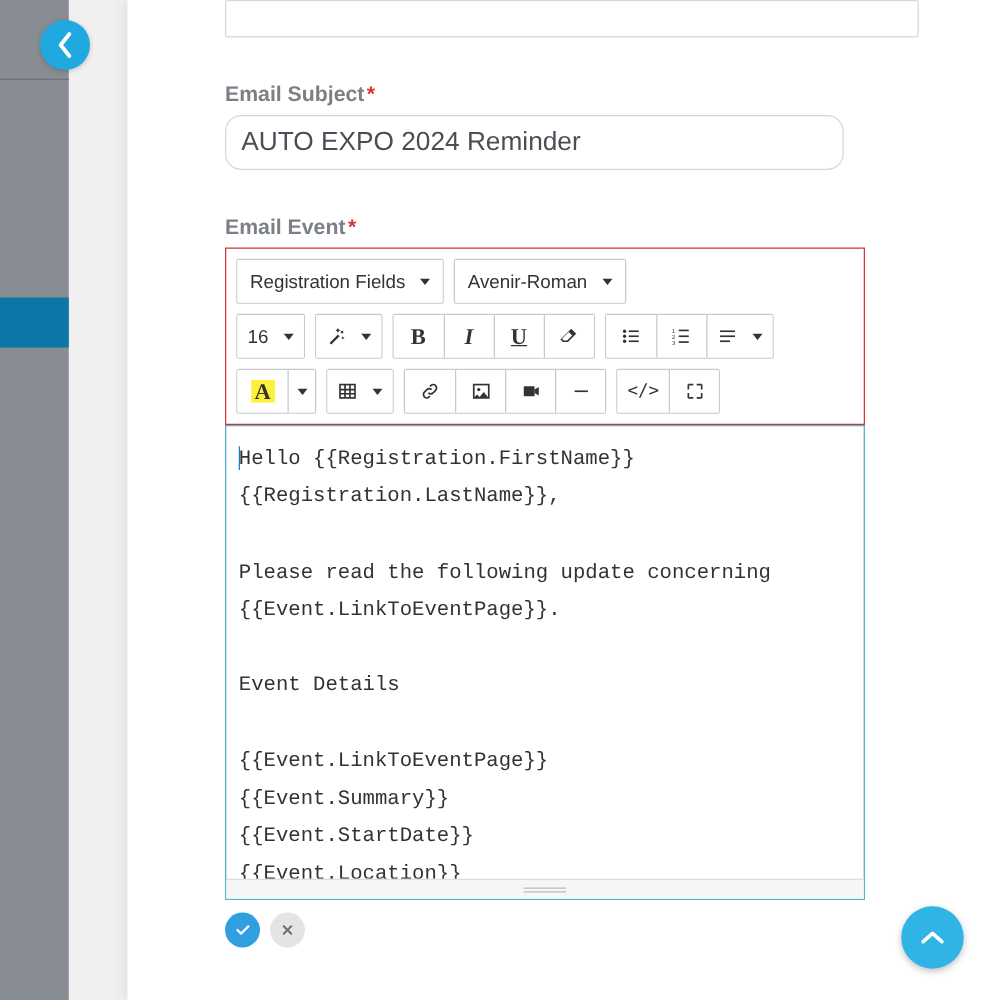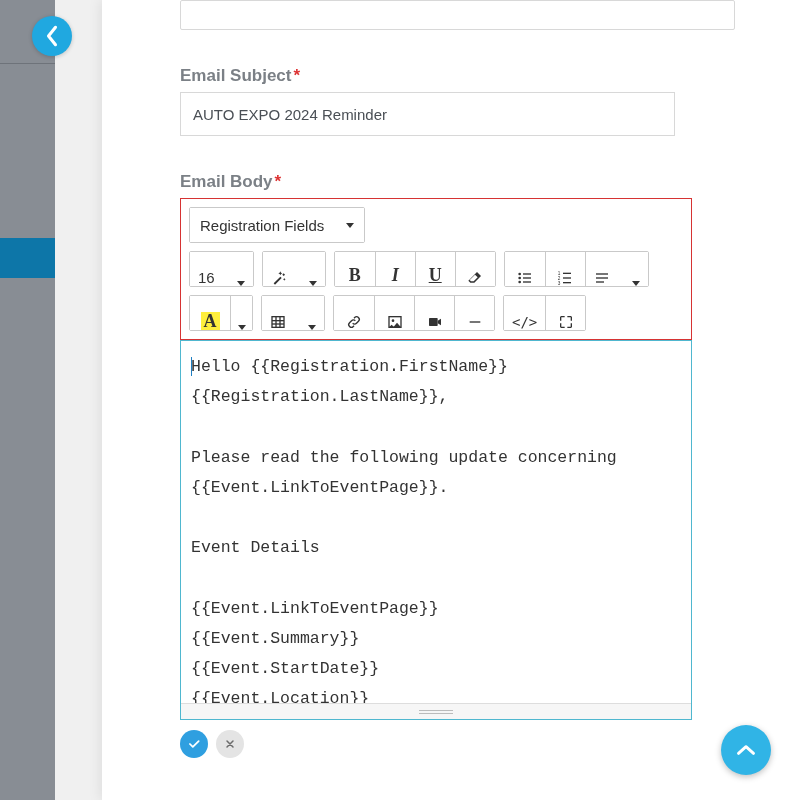--- a/index.html
+++ b/index.html
@@ -47,22 +47,22 @@
   .hidden-field-top {
     border:1px solid #d8d8d8; border-radius:2px;
     height:30px; margin-top:0;
   }
   .field-label {
     color:#7b8086; font-size:17px; font-weight:600;
     margin-top:36px; margin-bottom:6px;
   }
   .req { color:#d33; font-weight:600; margin-left:2px; }
   .text-input {
-    width:495px; height:44px; border:1px solid #d8d8d8; border-radius:0;
-    font-size:15px; color:#4a4f55; padding:0 12px;
+    width:495px; height:44px; border:1px solid #d8d8d8; border-radius:13px;
+    font-size:21px; color:#4a4f55; padding:0 12px;
     font-family:inherit;
   }
   
   .toolbar-box {
     width:512px;
     border:1.5px solid #d63333;
     background:#fff;
   }
   .tb-rows { padding:8px 8px 4px 8px; }
   .row { display:flex; flex-wrap:wrap; gap:8px; margin-bottom:8px; }
@@ -74,23 +74,23 @@
     background:#fff;
   }
   .grp .btn + .btn { border-left:1px solid #c9c9c9; }
   .btn {
     height:34px;
     min-width:38px;
     padding:0 10px;
     display:flex; align-items:center; justify-content:center;
     font-size:15px; color:#333; cursor:pointer;
     background:#fff;
-    gap:22px;
-  }
-  .btn.small { min-width:40px; padding:0 8px;align-items:flex-end; }
+    gap:12px;
+  }
+  .btn.small { min-width:40px; padding:0 8px; }
   .btn .caret {
     width:0; height:0; border-left:4px solid transparent;
     border-right:4px solid transparent; border-top:5px solid #333;
   }
   .btn .serif { font-family: Georgia, 'Times New Roman', serif; font-weight:bold; font-size:18px; }
   .btn .ital { font-family: Georgia, serif; font-style:italic; font-size:18px; font-weight:bold;}
   .btn .uline { font-family: Georgia, serif; text-decoration:underline; font-size:18px; font-weight:bold;}
   .btn svg { width:16px; height:16px; fill:#333; }
   .A-hl {
     font-family: Georgia, serif; font-weight:bold; font-size:18px;
@@ -159,31 +159,37 @@
 <div class="panel">
   <div class="content">
     <div class="hidden-field-top"></div>
 
     <div class="field-label">
       <span>Email Subject</span><span class="req">*</span>
     </div>
     <input class="text-input" type="text" value="AUTO EXPO 2024 Reminder" style="">
 
     <div class="field-label">
-      <span>Email Body</span><span class="req">*</span>
+      <span>Email Event</span><span class="req">*</span>
     </div>
 
     
     <div class="toolbar-box">
       <div class="tb-rows">
 
         <div class="row">
           <div class="grp">
             <div class="btn wide">
               <span>Registration Fields</span>
+                <span class="caret"></span>
+            </div>
+          </div>
+          <div class="grp">
+            <div class="btn wide">
+              <span>Avenir-Roman</span>
                 <span class="caret"></span>
             </div>
           </div>
         </div>
 
         <div class="row">
           <div class="grp">
             <div class="btn small">
               <span class="fontnum">16</span>
                 <span class="caret"></span>

